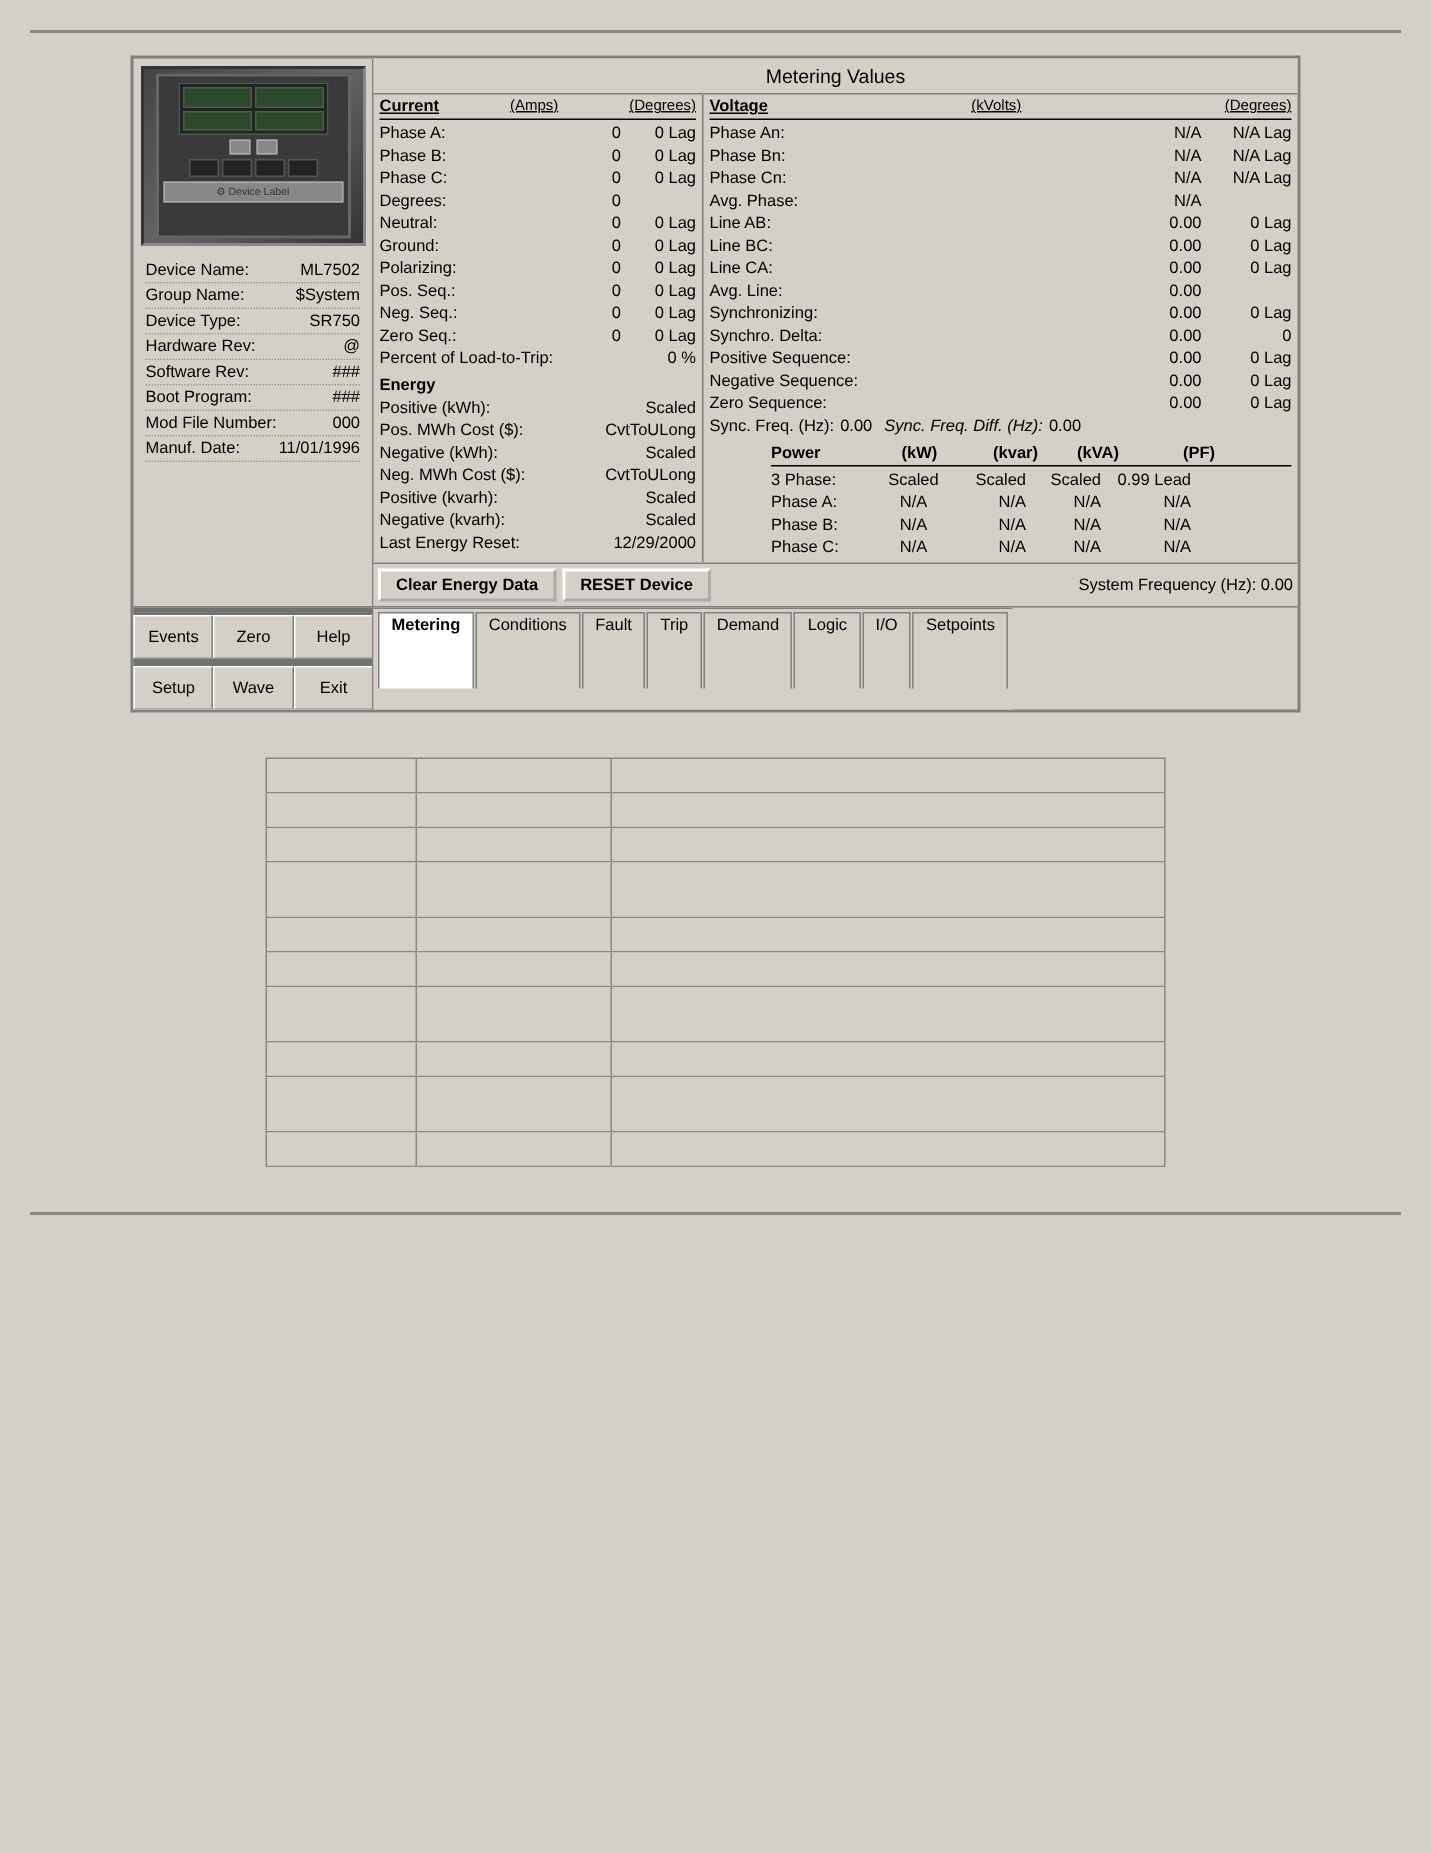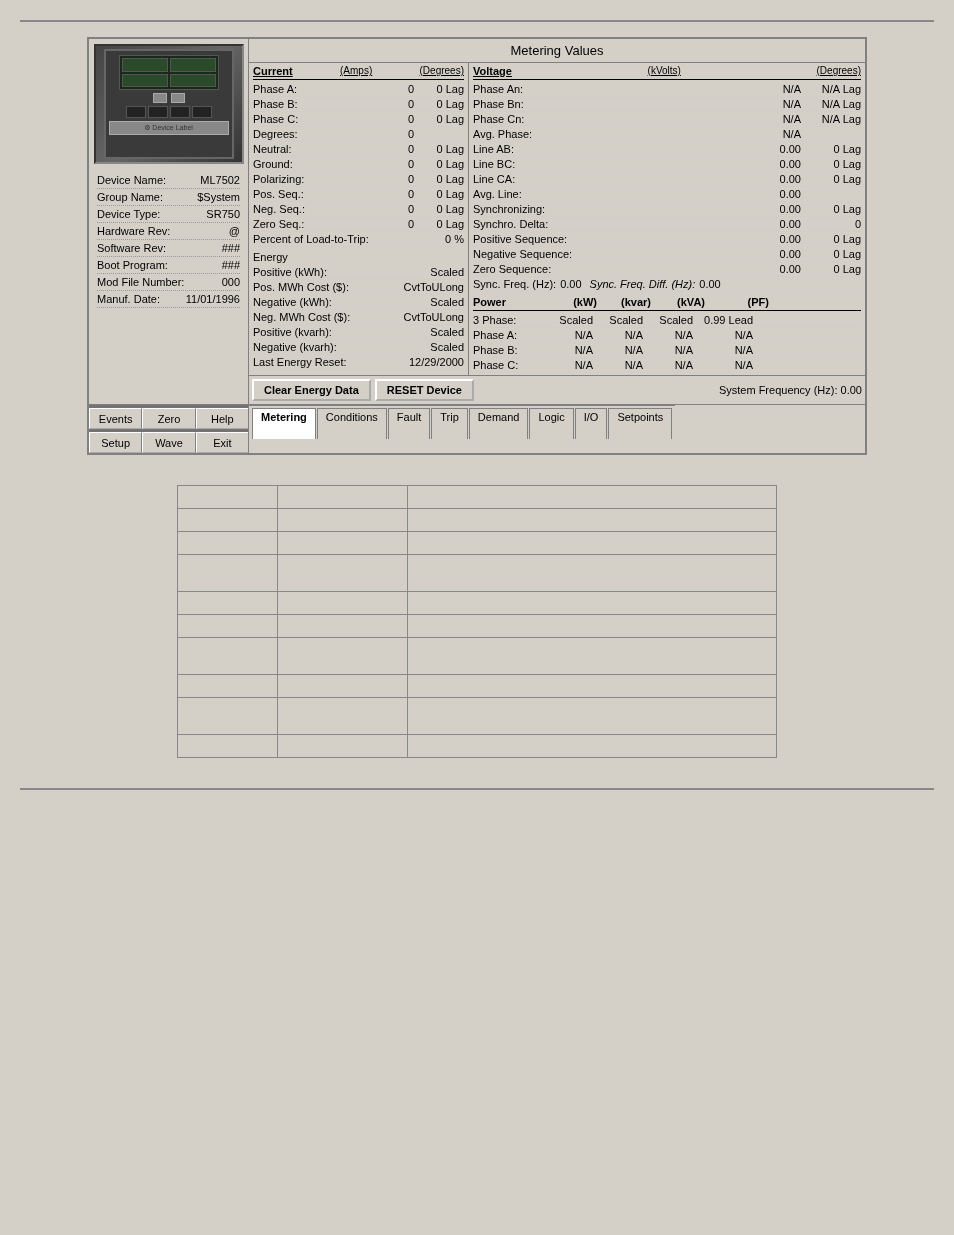--- a/index.html
+++ b/index.html
@@ -154,21 +154,21 @@
 
     .v-data-row {
       display: flex;
       justify-content: space-between;
       padding: 1px 0;
       font-size: 11px;
       border-bottom: 1px dotted #ccc;
     }
 
     .energy-title {
-      font-weight: normal;
+      font-weight: bold;
       font-size: 11px;
       margin-bottom: 2px;
     }
 
     
     .bottom-bar {
       display: flex;
       background: #d4d0c8;
       border-top: 1px solid #808080;
       align-items: center;
@@ -216,22 +216,22 @@
     
     .left-buttons {
       width: 160px;
       display: flex;
       flex-direction: column;
       border-right: 1px solid #808080;
     }
 
     .left-btn-row {
       display: flex;
-      border-top: 3px solid #737373;
-      height: 24px;
+      border-top: 5px solid #737373;
+      height: 34px;
     }
 
     .left-btn {
       flex: 1;
       background: #d4d0c8;
       border: 1px outset #fff;
       font-size: 11px;
       cursor: pointer;
       text-align: center;
       padding: 4px 0;
@@ -298,21 +298,21 @@
       display: flex;
       font-weight: bold;
       font-size: 11px;
       border-bottom: 1px solid #000;
       padding-bottom: 2px;
       margin-bottom: 2px;
       gap: 4px;
     }
 
     .ph-label { width: 70px; }
-    .ph-kw { width: 50px; text-align: right; }
+    .ph-kw { width: 50px; text-align: center; }
     .ph-kvar { width: 50px; text-align: right; }
     .ph-kva { width: 50px; text-align: right; }
     .ph-pf { width: 60px; text-align: right; }
 
     .power-data-row {
       display: flex;
       font-size: 11px;
       padding: 1px 0;
       border-bottom: 1px dotted #ccc;
       gap: 0;
@@ -567,21 +567,21 @@
               <span style="width:60px;text-align:right">0 Lag</span>
             </div>
 
             <div class="sync-row">
               <span>Sync. Freq. (Hz):</span>
               <span style="margin-left:4px;">0.00</span>
               <span style="margin-left:8px;font-style:italic;">Sync. Freq. Diff. (Hz):</span>
               <span style="margin-left:4px;">0.00</span>
             </div>
 
-            <div style="margin-top:4px;">
+            <div style="margin-top:4px;margin-left:41px;">
               <div class="power-header">
                 <span class="ph-label">Power</span>
                 <span class="ph-kw">(kW)</span>
                 <span class="ph-kvar">(kvar)</span>
                 <span class="ph-kva">(kVA)</span>
                 <span class="ph-pf">(PF)</span>
               </div>
               <div class="power-data-row">
                 <span class="ph-label">3 Phase:</span>
                 <span class="ph-kw">Scaled</span>

